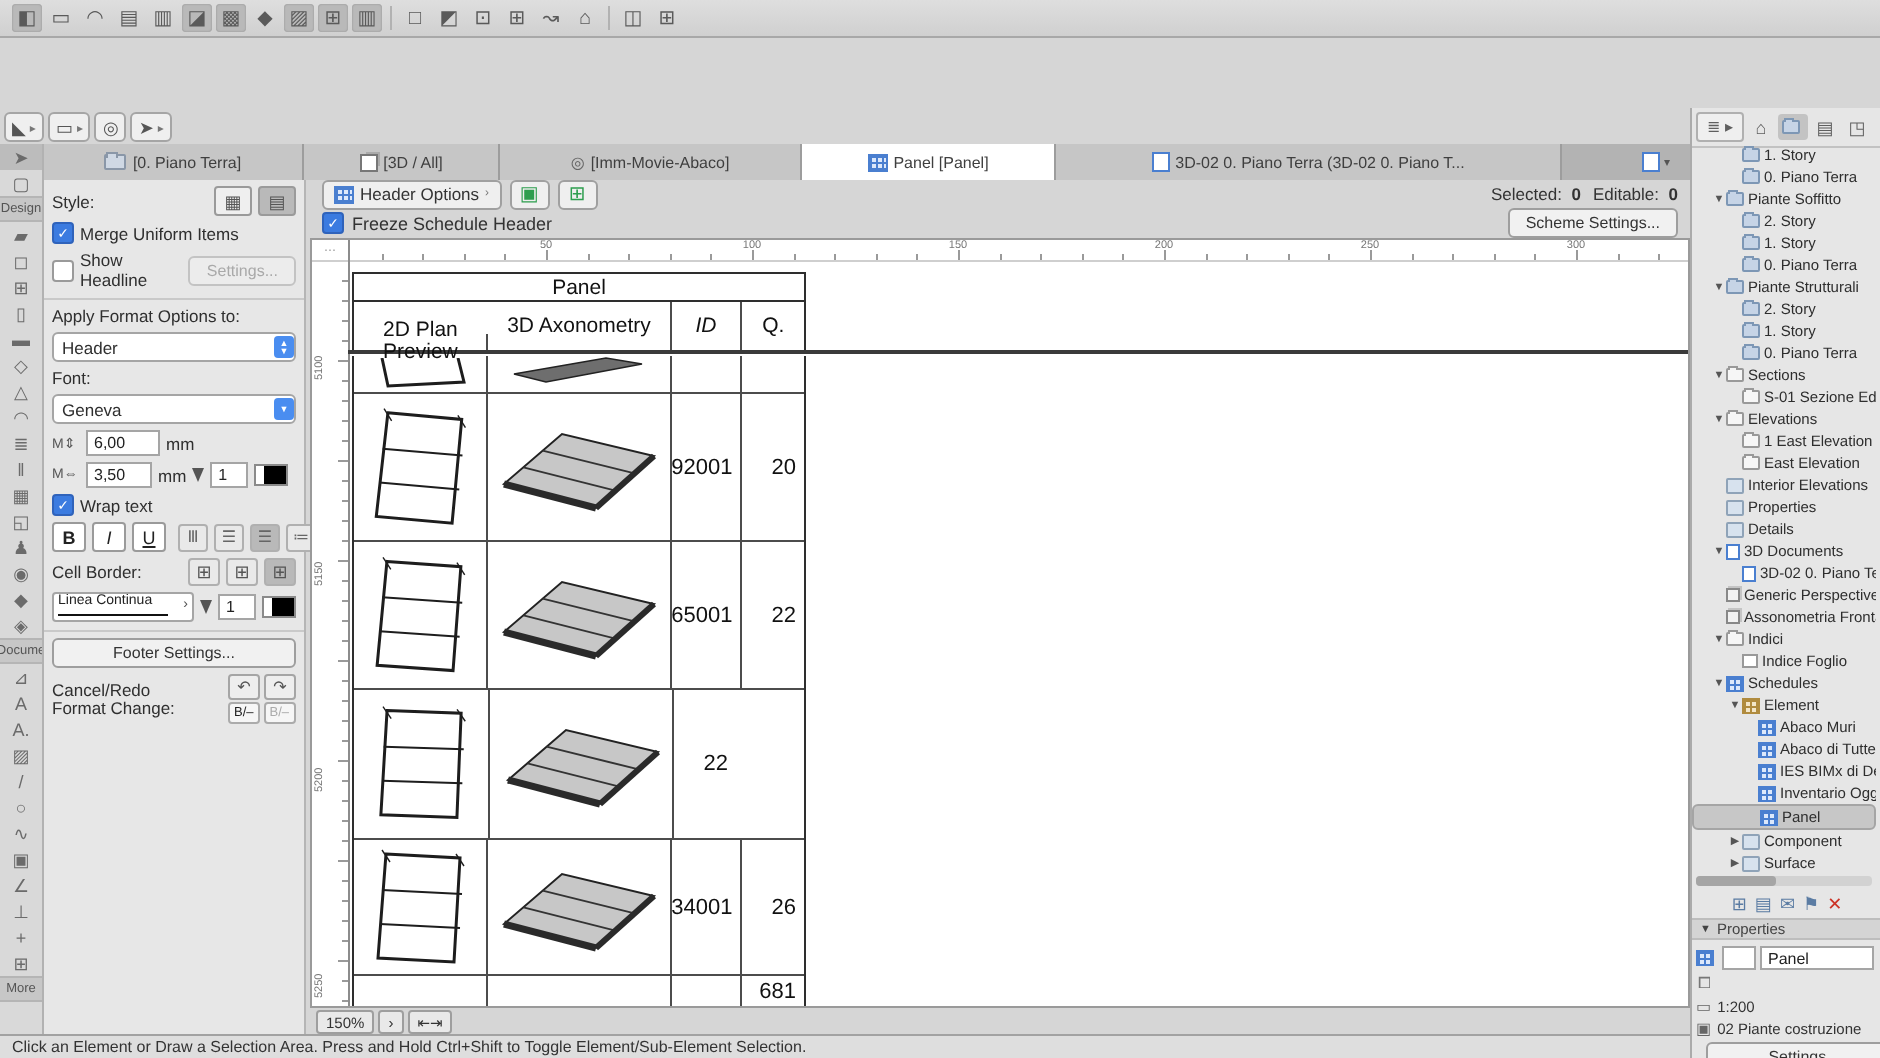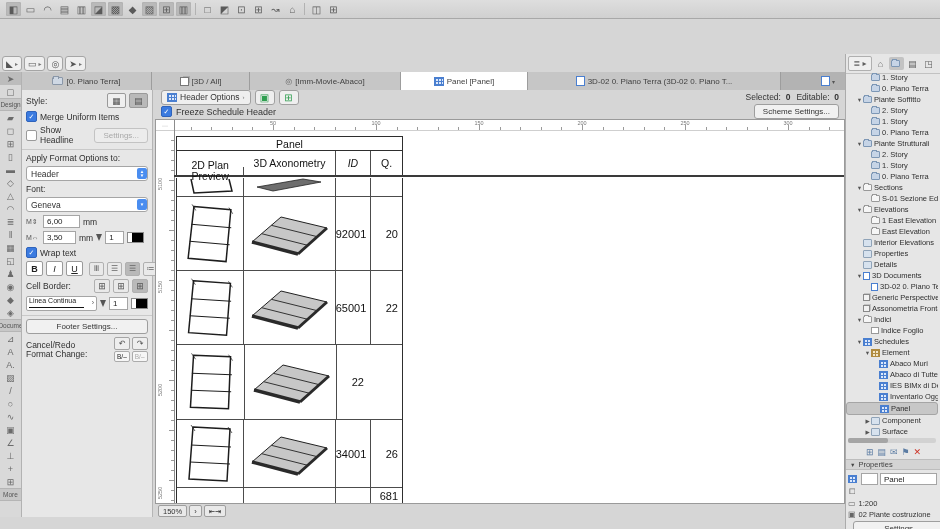--- a/index.html
+++ b/index.html
@@ -944,14 +944,17 @@
       <span>1:200</span>
     </div>
     <div id="proprow3">
       <span class="picon">▣</span>
       <span>02 Piante costruzione</span>
     </div>
     <div class="btn" id="propsettings">Settings...</div>
 
   </div>
 
+  <div id="statusbar">
+    <span>Click an Element or Draw a Selection Area. Press and Hold Ctrl+Shift to Toggle Element/Sub-Element Selection.</span>
+  </div>
 
 </div>
 
 </body></html>

